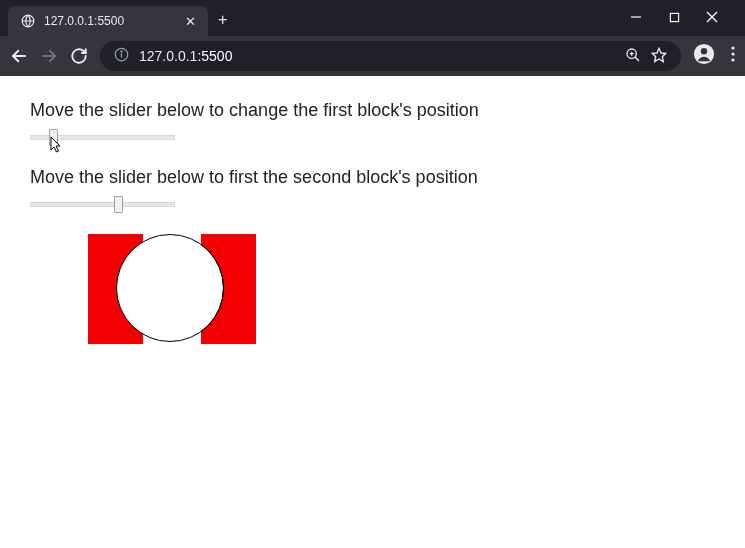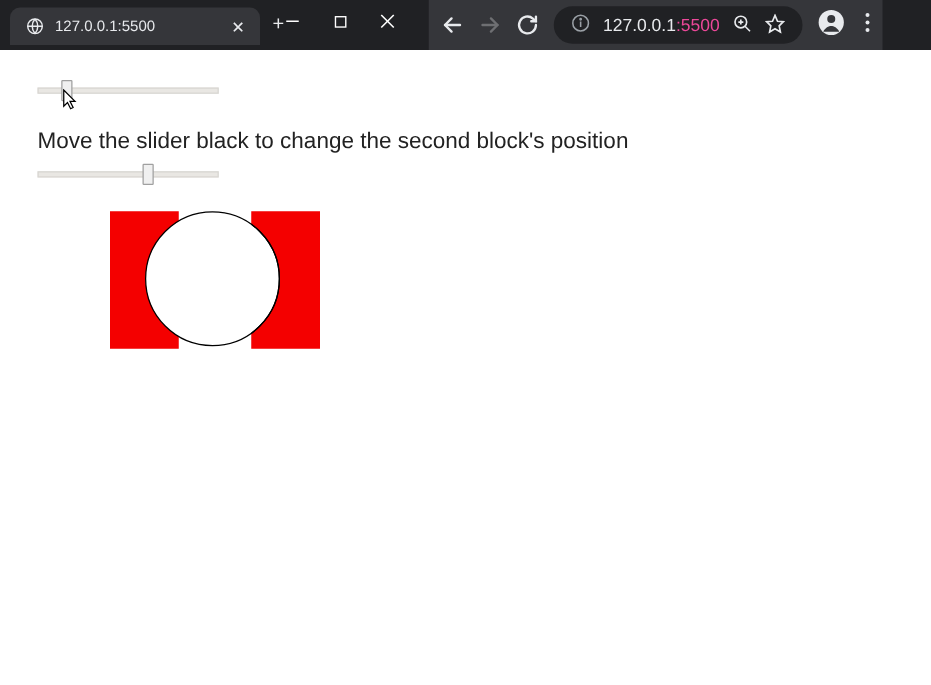--- a/index.html
+++ b/index.html
@@ -11,21 +11,21 @@
       width: 745px;
       height: 548px;
       background: #fff;
       font-family: Arial, sans-serif;
       overflow: hidden;
     }
     
     .browser-chrome {
       background: #202124;
       display: flex;
-      flex-direction: row;
+      flex-direction: column;
     }
     .tab-bar {
       display: flex;
       align-items: center;
       height: 36px;
       padding-left: 8px;
       padding-right: 8px;
     }
     .tab {
       display: flex;
@@ -106,21 +106,21 @@
       padding: 0 14px;
       gap: 10px;
       color: #9aa0a6;
       font-size: 14px;
     }
     .address-text {
       color: #e8eaed;
       flex: 1;
     }
     .address-suffix {
-      color: #ec4899;
+      color: #ffffff;
     }
     .toolbar-icons {
       display: flex;
       align-items: center;
       gap: 16px;
       color: #e8eaed;
     }
     
     .content {
       background: #fff;
@@ -297,31 +297,32 @@
             <circle cx="2" cy="2" r="1.6"></circle>
             <circle cx="2" cy="8" r="1.6"></circle>
             <circle cx="2" cy="14" r="1.6"></circle>
           </svg>
       </span>
     </div>
   </div>
 </div>
 
 <div class="content">
+  <div class="label-text">Move the slider below to change the first block's position</div>
   <div class="slider-track">
     <div class="slider-rail"></div>
     <div class="slider-thumb" style="left:19px"></div>
     <div class="cursor-arrow">
       <svg width="14" height="18" viewBox="0 0 14 18">
           <path d="M1 1 L1 14 L4 11 L6.5 16 L8.5 15 L6 10 L10 10 Z" fill="#fff" stroke="#000" stroke-width="1"></path>
         </svg>
     </div>
   </div>
 
-  <div class="label-text">Move the slider black to change the second block's position</div>
+  <div class="label-text">Move the slider below to first the second block's position</div>
   <div class="slider-track">
     <div class="slider-rail"></div>
     <div class="slider-thumb" style="left:84px"></div>
   </div>
 
 
   <div class="canvas-area">
     <div class="red-block" style="left:0"></div>
     <div class="red-block right"></div>
     <div class="erase-circle"></div>

